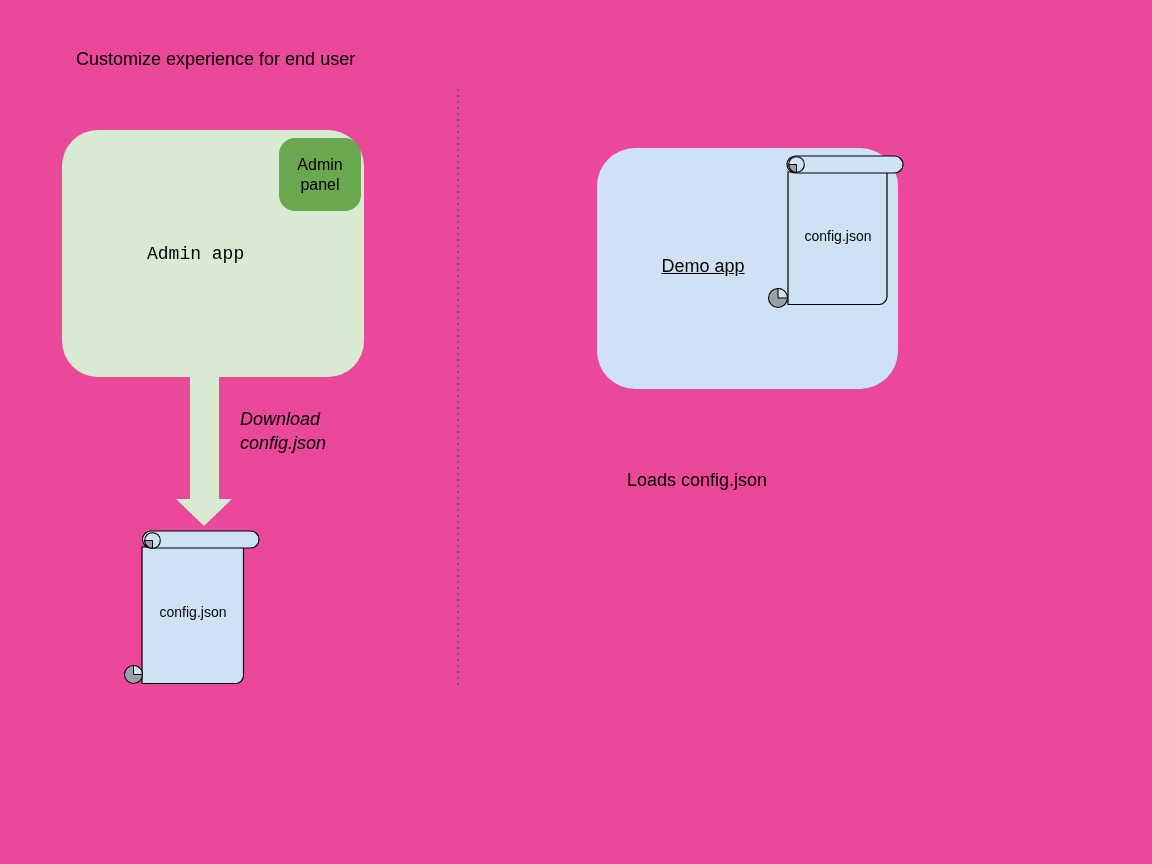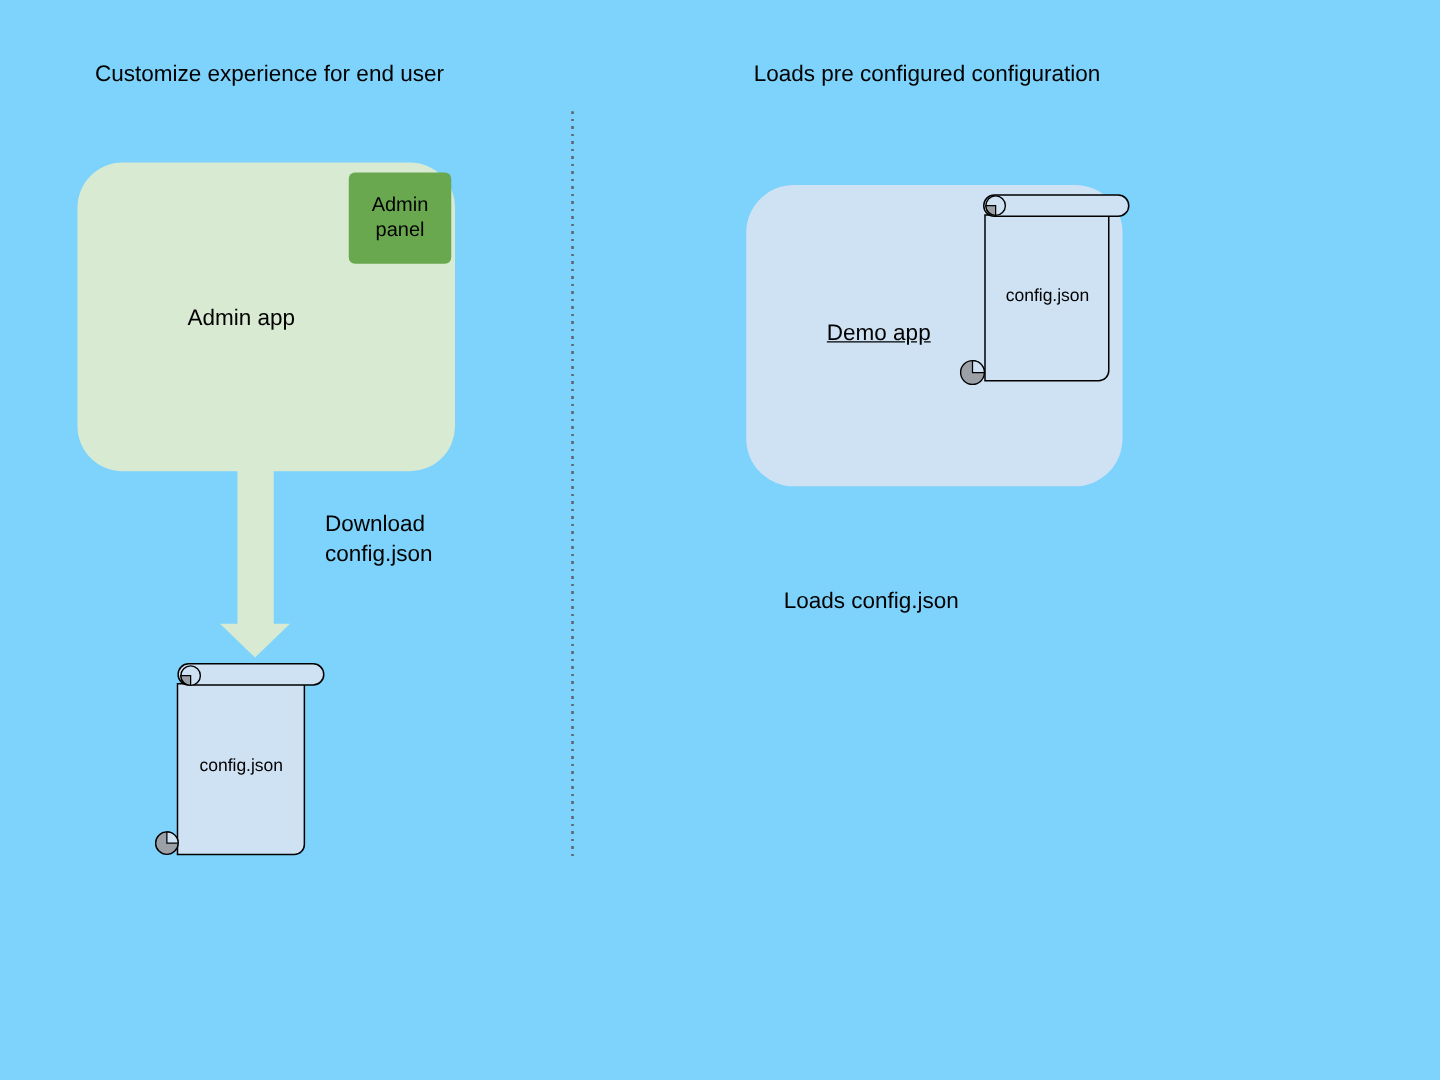--- a/index.html
+++ b/index.html
@@ -1,57 +1,56 @@
 <!DOCTYPE html>
 <html><head>
 <meta charset="utf-8">
 <style>
   html,body{margin:0;padding:0;background:#ffffff;}
   #canvas{
-    position:relative;width:1152px;height:864px;background:#7dd3fc;overflow:hidden;
+    position:relative;width:1152px;height:864px;background:#ec4899;overflow:hidden;
     font-family:"Liberation Sans",sans-serif;color:#000;
   }
   .abs{position:absolute;}
   .heading{font-size:18px;line-height:20px;white-space:nowrap;}
   .caption{font-size:18px;line-height:24px;}
   .divider{
     width:2px;
     background:repeating-linear-gradient(to bottom,#5f6368 0 2px,transparent 2px 6px);
   }
   .app-box{border-radius:36px;}
   #admin-app-box{left:62px;top:130px;width:302px;height:247px;background:#d9ead3;}
   #demo-app-box{left:597px;top:148px;width:301px;height:241px;background:#cfe2f3;border-radius:38px;}
   #admin-panel{
-    left:279px;top:138px;width:82px;height:73px;background:#6aa84f;border-radius:5px;
+    left:279px;top:138px;width:82px;height:73px;background:#6aa84f;border-radius:16px;
     display:flex;align-items:center;justify-content:flex-start;text-align:center;
     font-size:16px;line-height:20px;
   }
   .box-label{font-size:18px;line-height:22px;text-align:center;white-space:nowrap;}
   .file-label{font-size:14px;line-height:16px;text-align:center;white-space:nowrap;}
   #arrow-shaft{left:190px;top:375px;width:29px;height:125px;background:#d9ead3;}
   #arrow-head{
     left:176px;top:499px;width:0;height:0;
     border-left:28px solid transparent;border-right:28px solid transparent;
     border-top:27px solid #d9ead3;
   }
-  #download-caption{left:260px;top:407px;white-space:pre-line;}
+  #download-caption{left:240px;top:407px;white-space:pre-line;font-style:italic;}
   #loads-caption{left:627px;top:441px;margin-top:27px;}
 </style>
 </head>
 <body>
 
 <div id="canvas">
 
   <div class="abs heading" style="left:76px;top:49px;">Customize experience for end user</div>
-  <div class="abs heading" style="left:603px;top:49px;">Loads pre configured configuration</div>
 
   <div class="abs divider" style="left:457px;top:89px;height:597px;"></div>
 
   <div class="abs app-box" id="admin-app-box"></div>
-  <div class="abs box-label" style="left:147px;top:243px;width:92px;">Admin app</div>
+  <div class="abs box-label" style="left:147px;top:243px;width:92px;font-family:Liberation Mono, monospace;">Admin app</div>
   <div class="abs" id="admin-panel">
     <span>Admin panel</span>
   </div>
 
   <div class="abs" id="arrow-shaft"></div>
   <div class="abs" id="arrow-head"></div>
   <div class="abs caption" id="download-caption">Download
 config.json</div>
 
   <svg class="abs" style="left:122px;top:529px;" width="140" height="158" viewBox="0 0 140 158">

